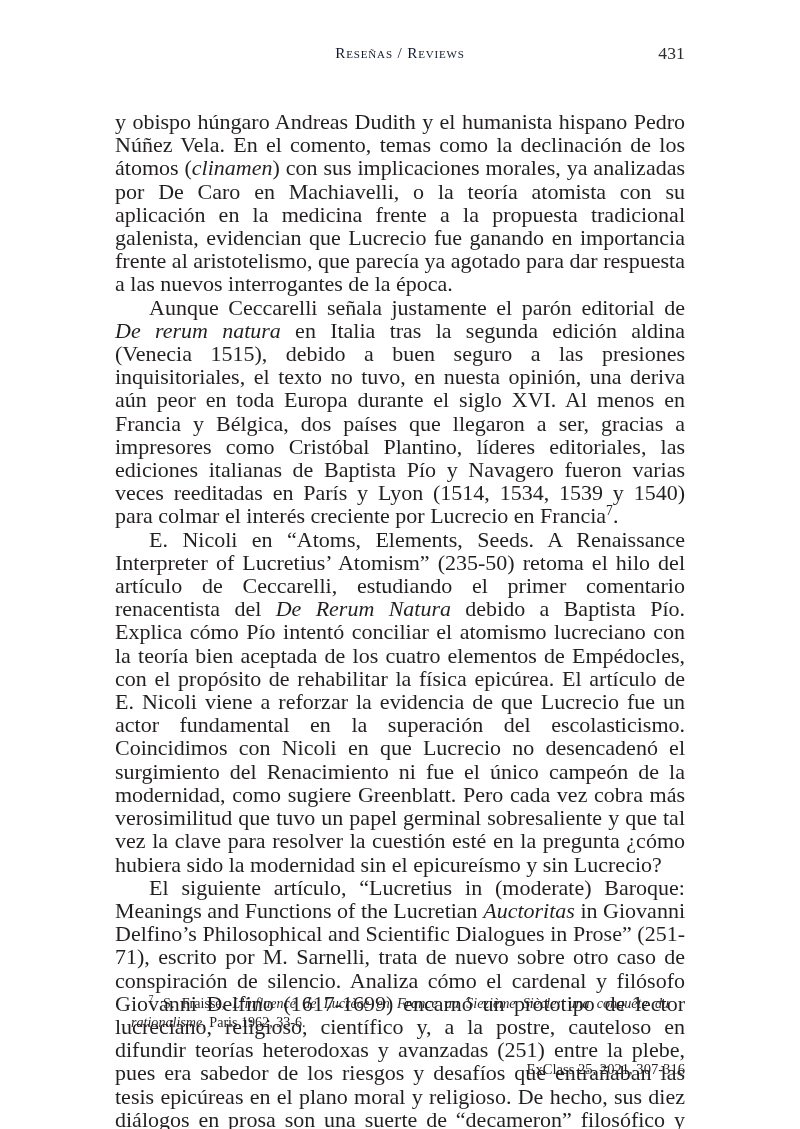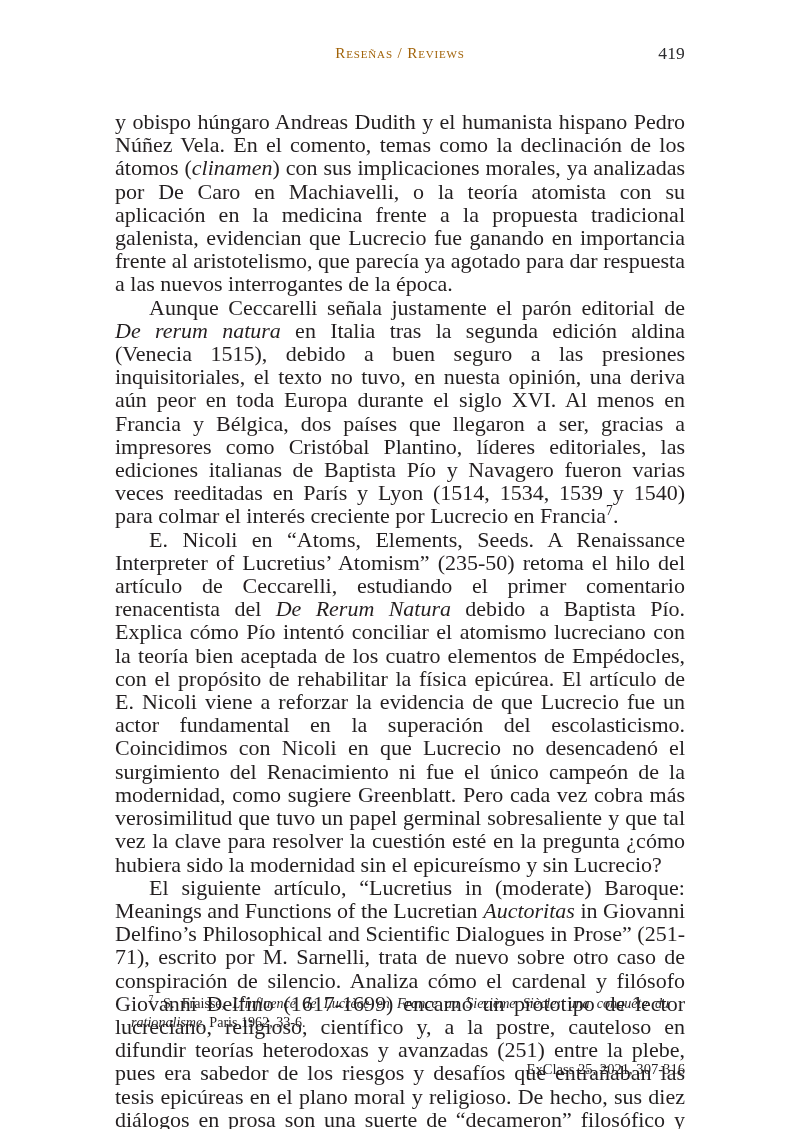--- a/index.html
+++ b/index.html
@@ -30,21 +30,21 @@
     height: 26px;
   }
   .running-header .rh-title {
     position: absolute;
     left: 50%;
     transform: translateX(-50%);
     top: 0;
     font-size: 15.2px;
     letter-spacing: 0.055em;
     font-variant: small-caps;
-    color: #a16207;
+    color: #0f172a;
     white-space: nowrap;
   }
   .running-header .rh-folio {
     position: absolute;
     right: 0;
     top: -1px;
     font-size: 17.5px;
     color: #2b2b2d;
     letter-spacing: 0.01em;
   }
@@ -123,21 +123,21 @@
   .page-footer .cite .journal {
   }
 </style>
 </head>
 <body>
 
 <div class="page">
 
   <div class="running-header">
     <div class="rh-title">Reseñas / Reviews</div>
-    <div class="rh-folio">419</div>
+    <div class="rh-folio">431</div>
   </div>
 
   <div class="textblock">
     <p class="body" id="p1"><span>y obispo húngaro Andreas Dudith y el humanista hispano Pedro Núñez Vela. En el comento, temas como la declinación de los átomos (</span><i>clinamen</i><span>) con sus implicaciones morales, ya analizadas por De Caro en Machiavelli, o la teoría atomista con su aplicación en la medicina frente a la propuesta tradicional galenista, evidencian que Lucrecio fue ganando en importancia frente al aristotelismo, que parecía ya agotado para dar respuesta a las nuevos interrogantes de la época.</span></p>
     <p class="body indent" id="p2"><span>Aunque Ceccarelli señala justamente el parón editorial de </span><i>De rerum natura</i><span> en Italia tras la segunda edición aldina (Venecia 1515), debido a buen seguro a las presiones inquisitoriales, el texto no tuvo, en nuesta opinión, una deriva aún peor en toda Europa durante el siglo XVI. Al menos en Francia y Bélgica, dos países que llegaron a ser, gracias a impresores como Cristóbal Plantino, líderes editoriales, las ediciones italianas de Baptista Pío y Navagero fueron varias veces reeditadas en París y Lyon (1514, 1534, 1539 y 1540) para colmar el interés creciente por Lucrecio en Francia</span><sup class="fn">7</sup><span>.</span></p>
     <p class="body indent" id="p3"><span>E. Nicoli en “Atoms, Elements, Seeds. A Renaissance Interpreter of Lucretius’ Atomism” (235-50) retoma el hilo del artículo de Ceccarelli, estudiando el primer comentario renacentista del </span><i>De Rerum Natura</i><span> debido a Baptista Pío. Explica cómo Pío intentó conciliar el atomismo lucreciano con la teoría bien aceptada de los cuatro elementos de Empédocles, con el propósito de rehabilitar la física epicúrea. El artículo de E. Nicoli viene a reforzar la evidencia de que Lucrecio fue un actor fundamental en la superación del escolasticismo. Coincidimos con Nicoli en que Lucrecio no desencadenó el surgimiento del Renacimiento ni fue el único campeón de la modernidad, como sugiere Greenblatt. Pero cada vez cobra más verosimilitud que tuvo un papel germinal sobresaliente y que tal vez la clave para resolver la cuestión esté en la pregunta ¿cómo hubiera sido la modernidad sin el epicureísmo y sin Lucrecio?</span></p>
     <p class="body indent" id="p4"><span>El siguiente artículo, “Lucretius in (moderate) Baroque: Meanings and Functions of the Lucretian </span><i>Auctoritas</i><span> in Giovanni Delfino’s Philosophical and Scientific Dialogues in Prose” (251-71), escrito por M. Sarnelli, trata de nuevo sobre otro caso de conspiración de silencio. Analiza cómo el cardenal y filósofo Giovanni Delfino (1617-1699) encarnó un prototipo de lector lucreciano, religioso, científico y, a la postre, cauteloso en difundir teorías heterodoxas y avanzadas (251) entre la plebe, pues era sabedor de los riesgos y desafíos que entrañaban las tesis epicúreas en el plano moral y religioso. De hecho, sus diez diálogos en prosa son una suerte de “decameron” filosófico y científico, donde defiende las teorías astronómicas de Galilei y el atomismo gasendista, recurriendo a Lucrecio frecuentemente como </span><i>auctoritas</i><span>. Tratan de aspectos tan lucrecianos como “Della Generazione” (libro 4º) y</span></p>
   </div>
 
   <div class="footnotes">

